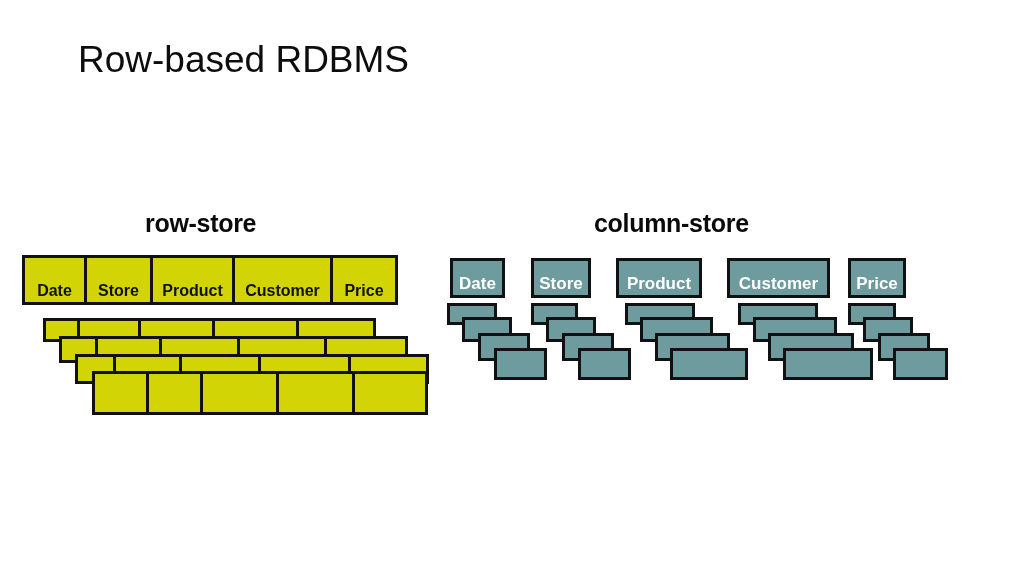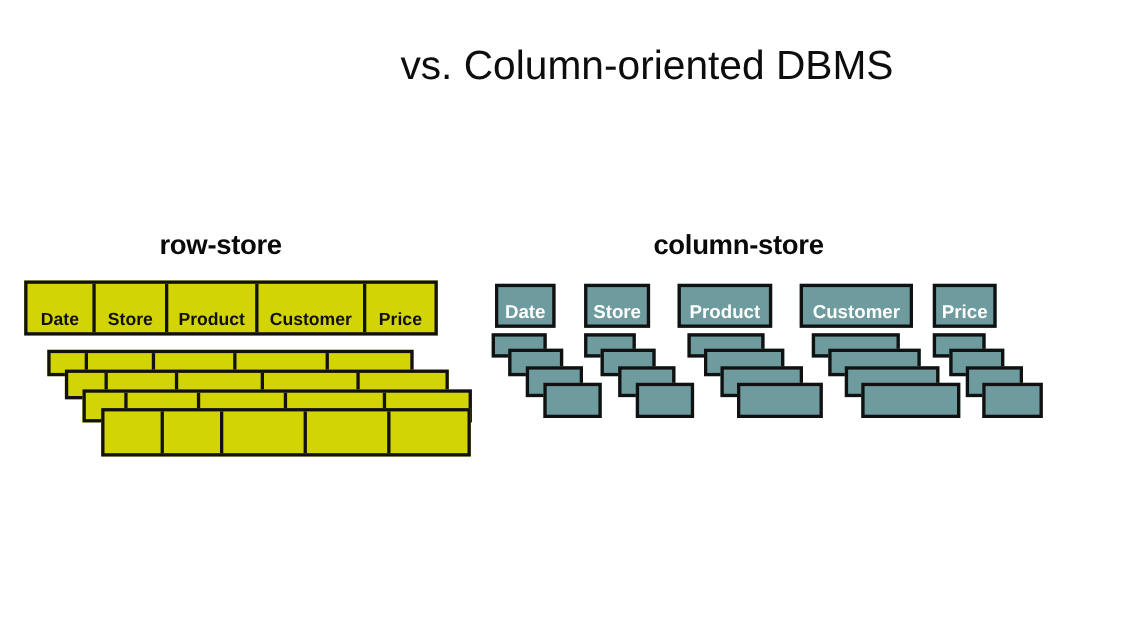--- a/index.html
+++ b/index.html
@@ -114,21 +114,21 @@
     position: absolute;
     box-sizing: border-box;
     border: 3px solid #111111;
     background: #6d9b9e;
   }
 </style>
 </head>
 <body>
 
 <div id="slide-title">
-  <div class="title-line title-line-2">vs. Column-oriented DBMS</div>
+  <div class="title-line title-line-1">Row-based RDBMS</div>
 </div>
 
 <div class="section-heading" id="row-store-heading">row-store</div>
 
 <div id="row-header-bar">
     <div class="hcell" style="width: 62px;">Date</div>
     <div class="hcell" style="width: 66px;">Store</div>
     <div class="hcell" style="width: 82px;">Product</div>
     <div class="hcell" style="width: 98px;">Customer</div>
     <div class="hcell" style="width: 62px;">Price</div>

